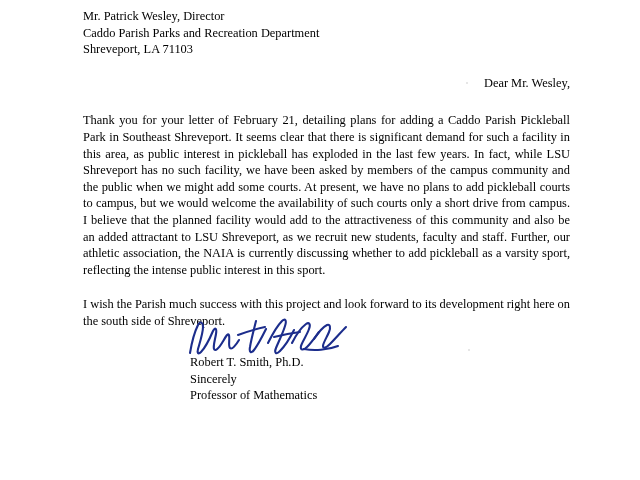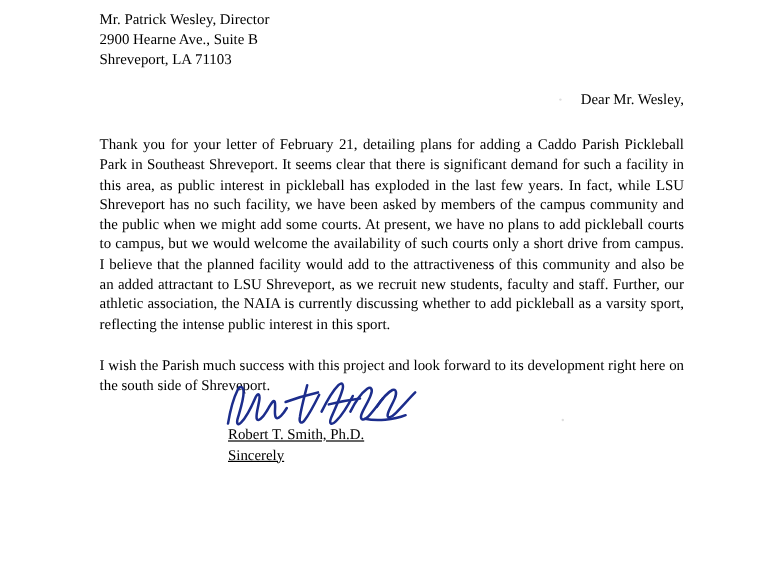--- a/index.html
+++ b/index.html
@@ -62,42 +62,41 @@
   }
   .sig-block {
     position: absolute;
     left: 190px;
     top: 354px;
     font-size: 12.4px;
     line-height: 16.6px;
   }
   .sig-line {
     white-space: nowrap;
-    text-decoration: underline;
   }
   .speck {
     position: absolute;
     background: #dedede;
     width: 2px;
     height: 2px;
     border-radius: 50%;
   }
 </style>
 </head>
 <body>
 
 <div class="page">
 
   <div class="speck" style="left:466px; top:82px;"></div>
   <div class="speck" style="left:468px; top:349px;"></div>
 
   <div class="letter">
 
     <div class="addr-line">Mr. Patrick Wesley, Director</div>
-    <div class="addr-line">2900 Hearne Ave., Suite B</div>
+    <div class="addr-line">Caddo Parish Parks and Recreation Department</div>
     <div class="addr-line">Shreveport, LA 71103</div>
 
     <div class="salutation">Dear Mr. Wesley,</div>
 
     <div class="para">Thank you for your letter of February 21, detailing plans for adding a Caddo Parish Pickleball Park in Southeast Shreveport. It seems clear that there is significant demand for such a facility in this area, as public interest in pickleball has exploded in the last few years. In fact, while LSU Shreveport has no such facility, we have been asked by members of the campus community and the public when we might add some courts. At present, we have no plans to add pickleball courts to campus, but we would welcome the availability of such courts only a short drive from campus. I believe that the planned facility would add to the attractiveness of this community and also be an added attractant to LSU Shreveport, as we recruit new students, faculty and staff. Further, our athletic association, the NAIA is currently discussing whether to add pickleball as a varsity sport, reflecting the intense public interest in this sport.</div>
     <div class="para last">I wish the Parish much success with this project and look forward to its development right here on the south side of Shreveport.</div>
 
   </div>
 
 
@@ -110,15 +109,16 @@
       <path d="M88 24 C96 22, 106 20, 114 19"></path>
       <path d="M106 30 C110 22, 116 14, 120 11 C123 9, 125 11, 123 16 C121 22, 116 29, 115 33 C114 37, 117 38, 121 34 C125 30, 130 23, 133 19"></path>
       <path d="M128 26 C132 20, 137 14, 141 12 C144 11, 145 14, 143 19 C141 24, 137 30, 137 33 C137 36, 140 35, 144 31 C149 26, 155 19, 160 14"></path>
       <path d="M118 36 C128 38, 142 37, 152 33"></path>
     </g>
   </svg>
 
   <div class="sig-block">
     <div class="sig-line">Robert T. Smith, Ph.D.</div>
     <div class="sig-line">Sincerely</div>
+    <div class="sig-line">Professor of Mathematics</div>
   </div>
 
 </div>
 
 </body></html>

